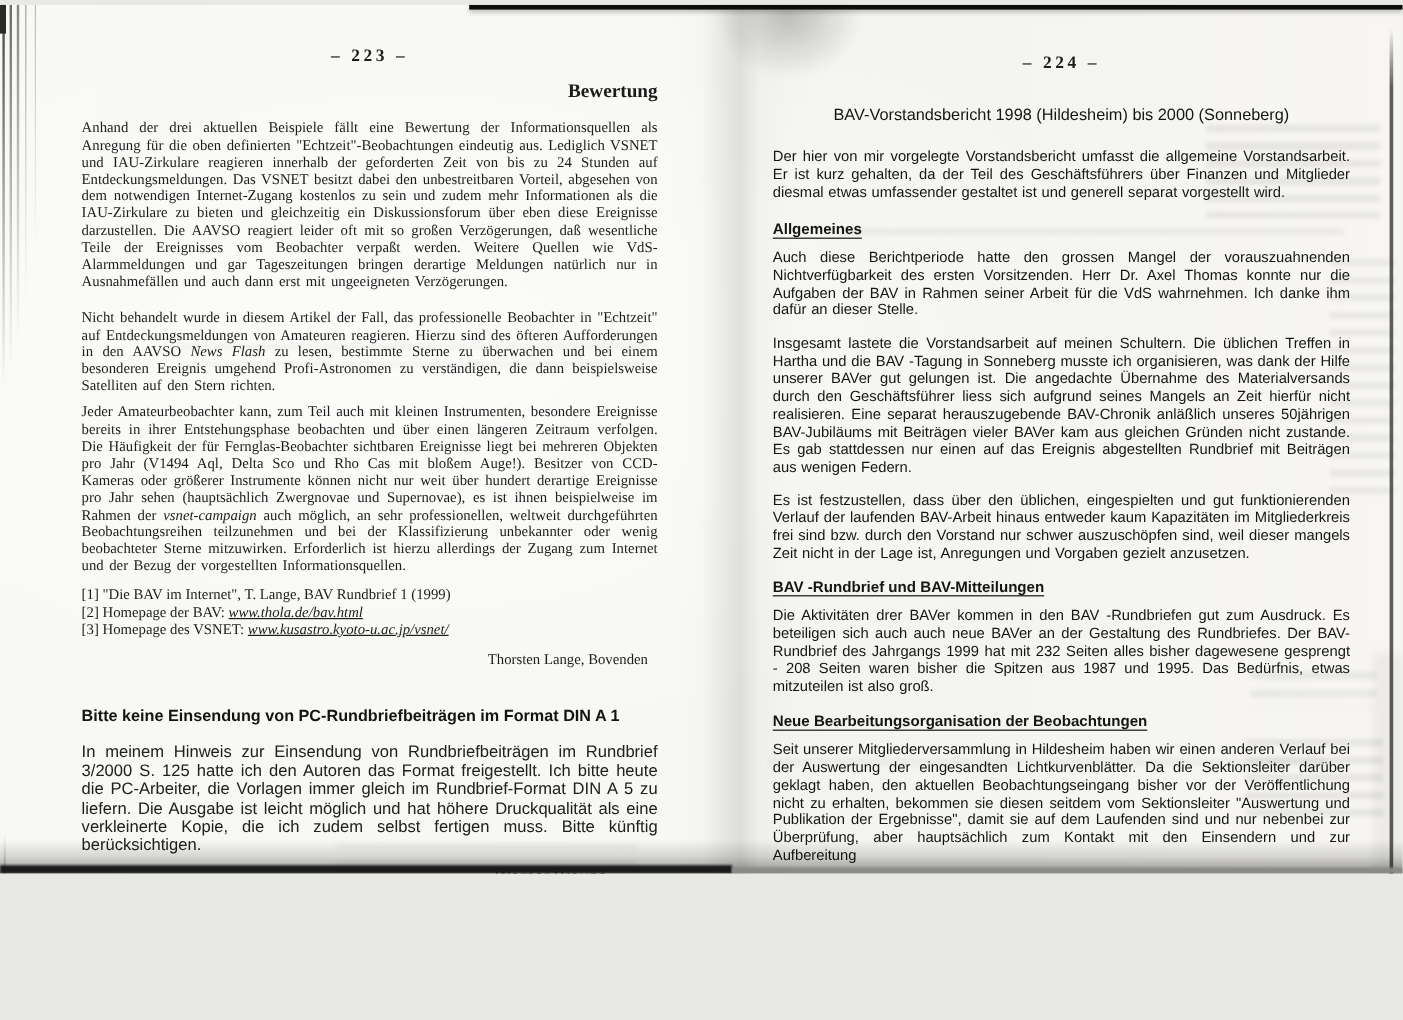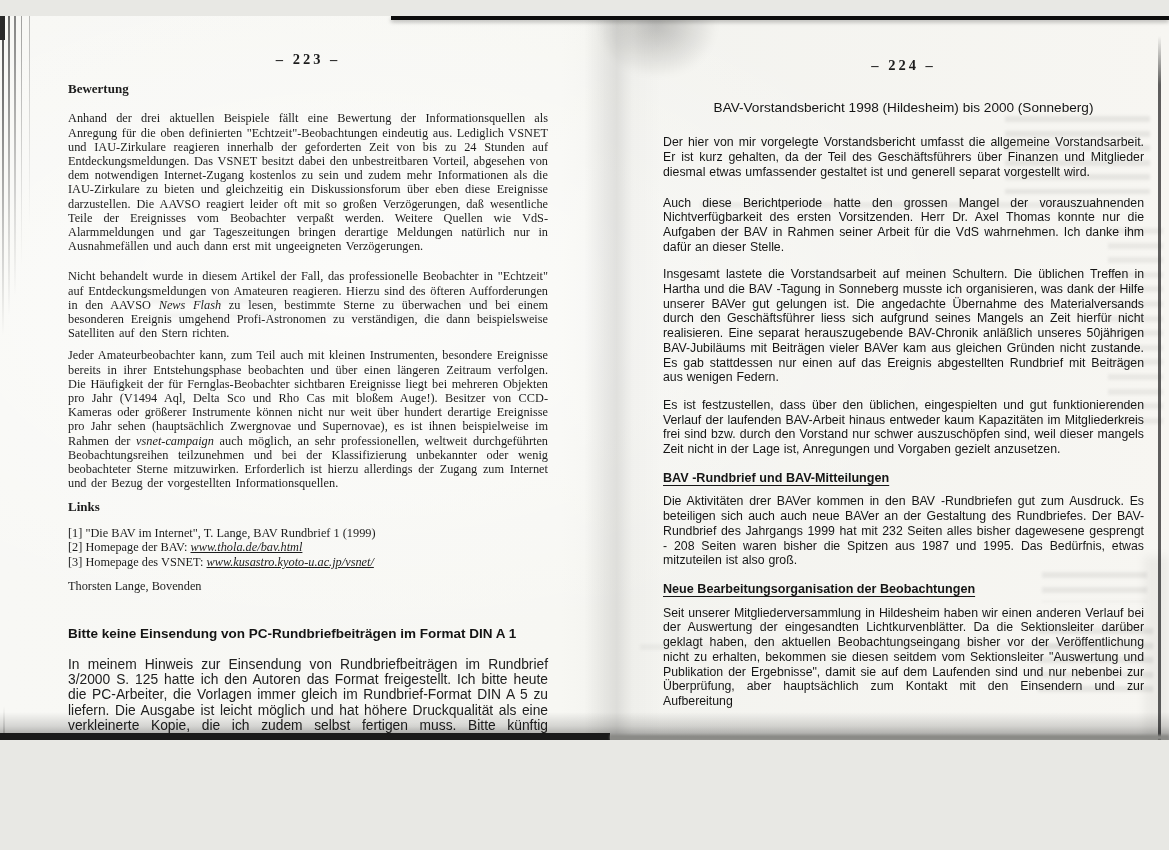--- a/index.html
+++ b/index.html
@@ -1,19 +1,19 @@
 <!DOCTYPE html>
 <html><head>
 <meta charset="utf-8">
 <style>
   html,body{margin:0;padding:0;background:#e8e8e4;}
   #scan{
     position:relative;
     width:1169px;height:724px;
-    margin:16px auto;
+    margin:4px auto;
     background:
       radial-gradient(ellipse 900px 500px at 30% 40%, rgba(255,255,255,.55), rgba(255,255,255,0) 70%),
       linear-gradient(to right, #f8f8f5 0%, #f7f7f3 48%, #f3f3ef 52%, #f7f6f2 100%);
     overflow:hidden;
     font-family:"Liberation Serif", serif;
     color:#1c1c1c;
   }
 
   
   .edge-top{position:absolute;left:391px;right:0;top:0;height:4px;background:#0d0d0d;
@@ -53,35 +53,35 @@
   .g4{left:1042px;top:556px;width:105px;height:30px;opacity:.2;}
   .g5{left:1038px;top:612px;width:115px;height:70px;opacity:.22;}
   .g6{left:640px;top:628px;width:465px;height:12px;opacity:.12;}
   .g7{left:150px;top:282px;width:390px;height:20px;opacity:.1;}
   .g8{left:280px;top:698px;width:250px;height:38px;opacity:.09;}
 
   
   .page-left{position:absolute;left:68px;top:36px;width:480px;
     font-size:12.3px;line-height:14.2px;filter:blur(.28px);}
   .page-left .pnum{text-align:center;font-size:14.5px;letter-spacing:3px;margin:0 0 16px 0;font-weight:bold;}
-  .page-left h3.serifh{font-size:13px;margin:0 0 15px 0;font-weight:bold;}
+  .page-left h3.serifh{font-size:16px;margin:0 0 15px 0;font-weight:bold;text-align:right;}
   .page-left p.body{margin:0 0 16px 0;text-align:justify;word-spacing:1.5px;}
   .page-left p.body.tight{margin-bottom:8px;}
   .page-left p.body.last{margin-bottom:10px;}
   .page-left .linkline{margin:0;line-height:14.5px;}
   .page-left .url{font-style:italic;text-decoration:underline;}
-  .sig-right{margin:10px 8px 0 0;}
+  .sig-right{text-align:right;margin:10px 8px 0 0;}
   .notice{font-family:"Liberation Sans", sans-serif;}
   .notice h3{font-size:13.5px;margin:34px 0 15px 0;font-weight:bold;color:#141414;}
   .notice p{font-size:13.8px;line-height:15.4px;text-align:justify;margin:0;word-spacing:1px;color:#202020;}
   .notice .sig{font-size:13.8px;text-align:right;padding-right:42px;margin-top:12px;}
   .it{font-style:italic;}
 
   
-  .page-right{position:absolute;left:663px;top:42px;width:481px;
+  .page-right{position:absolute;left:644px;top:42px;width:481px;
     font-family:"Liberation Sans", sans-serif;
     font-size:12.3px;line-height:14.7px;color:#151515;filter:blur(.3px);}
   .page-right .pnum{font-family:"Liberation Serif", serif;text-align:center;font-size:14.5px;
     letter-spacing:3px;margin:0 0 28px 0;font-weight:bold;color:#1c1c1c;}
   .page-right h2.title{font-size:13.6px;text-align:center;font-weight:normal;margin:0 0 20px 0;}
   .page-right p{margin:0 0 13px 0;text-align:justify;word-spacing:.5px;}
   .page-right h4{font-size:12.6px;font-weight:bold;margin:0 0 9px 0;
     text-decoration:underline;text-underline-offset:3px;}
   .page-right .sec{margin:0;}
   .page-right .sec .hwrap{margin:14px 0 9px 0;}
@@ -109,21 +109,20 @@
     <div class="pnum">– 223 –</div>
 
     <h3 class="serifh">Bewertung</h3>
 
     <p class="body"><span>Anhand der drei aktuellen Beispiele fällt eine Bewertung der Informationsquellen als Anregung für die oben definierten "Echtzeit"-Beobachtungen eindeutig aus. Lediglich VSNET und IAU-Zirkulare reagieren innerhalb der geforderten Zeit von bis zu 24 Stunden auf Entdeckungsmeldungen. Das VSNET besitzt dabei den unbestreitbaren Vorteil, abgesehen von dem notwendigen Internet-Zugang kostenlos zu sein und zudem mehr Informationen als die IAU-Zirkulare zu bieten und gleichzeitig ein Diskussionsforum über eben diese Ereignisse darzustellen. Die AAVSO reagiert leider oft mit so großen Verzögerungen, daß wesentliche Teile der Ereignisses vom Beobachter verpaßt werden. Weitere Quellen wie VdS-Alarmmeldungen und gar Tageszeitungen bringen derartige Meldungen natürlich nur in Ausnahmefällen und auch dann erst mit ungeeigneten Verzögerungen.</span></p>
 
     <p class="body tight"><span>Nicht behandelt wurde in diesem Artikel der Fall, das professionelle Beobachter in "Echtzeit" auf Entdeckungsmeldungen von Amateuren reagieren. Hierzu sind des öfteren Aufforderungen in den AAVSO </span><span class="it">News Flash</span><span> zu lesen, bestimmte Sterne zu überwachen und bei einem besonderen Ereignis umgehend Profi-Astronomen zu verständigen, die dann beispielsweise Satelliten auf den Stern richten.</span></p>
 
     <p class="body last"><span>Jeder Amateurbeobachter kann, zum Teil auch mit kleinen Instrumenten, besondere Ereignisse bereits in ihrer Entstehungsphase beobachten und über einen längeren Zeitraum verfolgen. Die Häufigkeit der für Fernglas-Beobachter sichtbaren Ereignisse liegt bei mehreren Objekten pro Jahr (V1494 Aql, Delta Sco und Rho Cas mit bloßem Auge!). Besitzer von CCD-Kameras oder größerer Instrumente können nicht nur weit über hundert derartige Ereignisse pro Jahr sehen (hauptsächlich Zwergnovae und Supernovae), es ist ihnen beispielweise im Rahmen der </span><span class="it">vsnet-campaign</span><span> auch möglich, an sehr professionellen, weltweit durchgeführten Beobachtungsreihen teilzunehmen und bei der Klassifizierung unbekannter oder wenig beobachteter Sterne mitzuwirken. Erforderlich ist hierzu allerdings der Zugang zum Internet und der Bezug der vorgestellten Informationsquellen.</span></p>
 
-    <h3 class="serifh" style="margin-bottom:11px;">Links</h3>
 
     <p class="linkline"><span>[1] "Die BAV im Internet", T. Lange, BAV Rundbrief 1 (1999)</span><span class="url"></span></p>
     <p class="linkline"><span>[2] Homepage der BAV: </span><span class="url">www.thola.de/bav.html</span></p>
     <p class="linkline"><span>[3] Homepage des VSNET: </span><span class="url">www.kusastro.kyoto-u.ac.jp/vsnet/</span></p>
 
     <div class="sig-right">Thorsten Lange, Bovenden</div>
 
     <div class="notice">
       <h3>Bitte keine Einsendung von PC-Rundbriefbeiträgen im Format DIN A 1</h3>
       <p>In meinem Hinweis zur Einsendung von Rundbriefbeiträgen im Rundbrief 3/2000 S. 125 hatte ich den Autoren das Format freigestellt. Ich bitte heute die PC-Arbeiter, die Vorlagen immer gleich im Rundbrief-Format DIN A 5 zu liefern. Die Ausgabe ist leicht möglich und hat höhere Druckqualität als eine verkleinerte Kopie, die ich zudem selbst fertigen muss. Bitte künftig berücksichtigen.</p>
@@ -132,20 +131,23 @@
   </div>
 
   <div class="page-right">
     <div class="pnum">– 224 –</div>
 
     <h2 class="title">BAV-Vorstandsbericht 1998 (Hildesheim) bis 2000 (Sonneberg)</h2>
 
     <p class="intro">Der hier von mir vorgelegte Vorstandsbericht umfasst die allgemeine Vorstandsarbeit. Er ist kurz gehalten, da der Teil des Geschäftsführers über Finanzen und Mitglieder diesmal etwas umfassender gestaltet ist und generell separat vorgestellt wird.</p>
 
     <div class="sec">
+      <div class="hwrap" style="margin-top:3px;">
+          <h4>Allgemeines</h4>
+        </div>
       <p>Auch diese Berichtperiode hatte den grossen Mangel der vorauszuahnenden Nichtverfügbarkeit des ersten Vorsitzenden. Herr Dr. Axel Thomas konnte nur die Aufgaben der BAV in Rahmen seiner Arbeit für die VdS wahrnehmen. Ich danke ihm dafür an dieser Stelle.</p>
       <p>Insgesamt lastete die Vorstandsarbeit auf meinen Schultern. Die üblichen Treffen in Hartha und die BAV -Tagung in Sonneberg musste ich organisieren, was dank der Hilfe unserer BAVer gut gelungen ist. Die angedachte Übernahme des Materialversands durch den Geschäftsführer liess sich aufgrund seines Mangels an Zeit hierfür nicht realisieren. Eine separat herauszugebende BAV-Chronik anläßlich unseres 50jährigen BAV-Jubiläums mit Beiträgen vieler BAVer kam aus gleichen Gründen nicht zustande. Es gab stattdessen nur einen auf das Ereignis abgestellten Rundbrief mit Beiträgen aus wenigen Federn.</p>
       <p>Es ist festzustellen, dass über den üblichen, eingespielten und gut funktionierenden Verlauf der laufenden BAV-Arbeit hinaus entweder kaum Kapazitäten im Mitgliederkreis frei sind bzw. durch den Vorstand nur schwer auszuschöpfen sind, weil dieser mangels Zeit nicht in der Lage ist, Anregungen und Vorgaben gezielt anzusetzen.</p>
     </div>
 
     <div class="sec">
       <div class="hwrap">
           <h4>BAV -Rundbrief und BAV-Mitteilungen</h4>
         </div>
       <p>Die Aktivitäten drer BAVer kommen in den BAV -Rundbriefen gut zum Ausdruck. Es beteiligen sich auch auch neue BAVer an der Gestaltung des Rundbriefes. Der BAV-Rundbrief des Jahrgangs 1999 hat mit 232 Seiten alles bisher dagewesene gesprengt - 208 Seiten waren bisher die Spitzen aus 1987 und 1995. Das Bedürfnis, etwas mitzuteilen ist also groß.</p>

